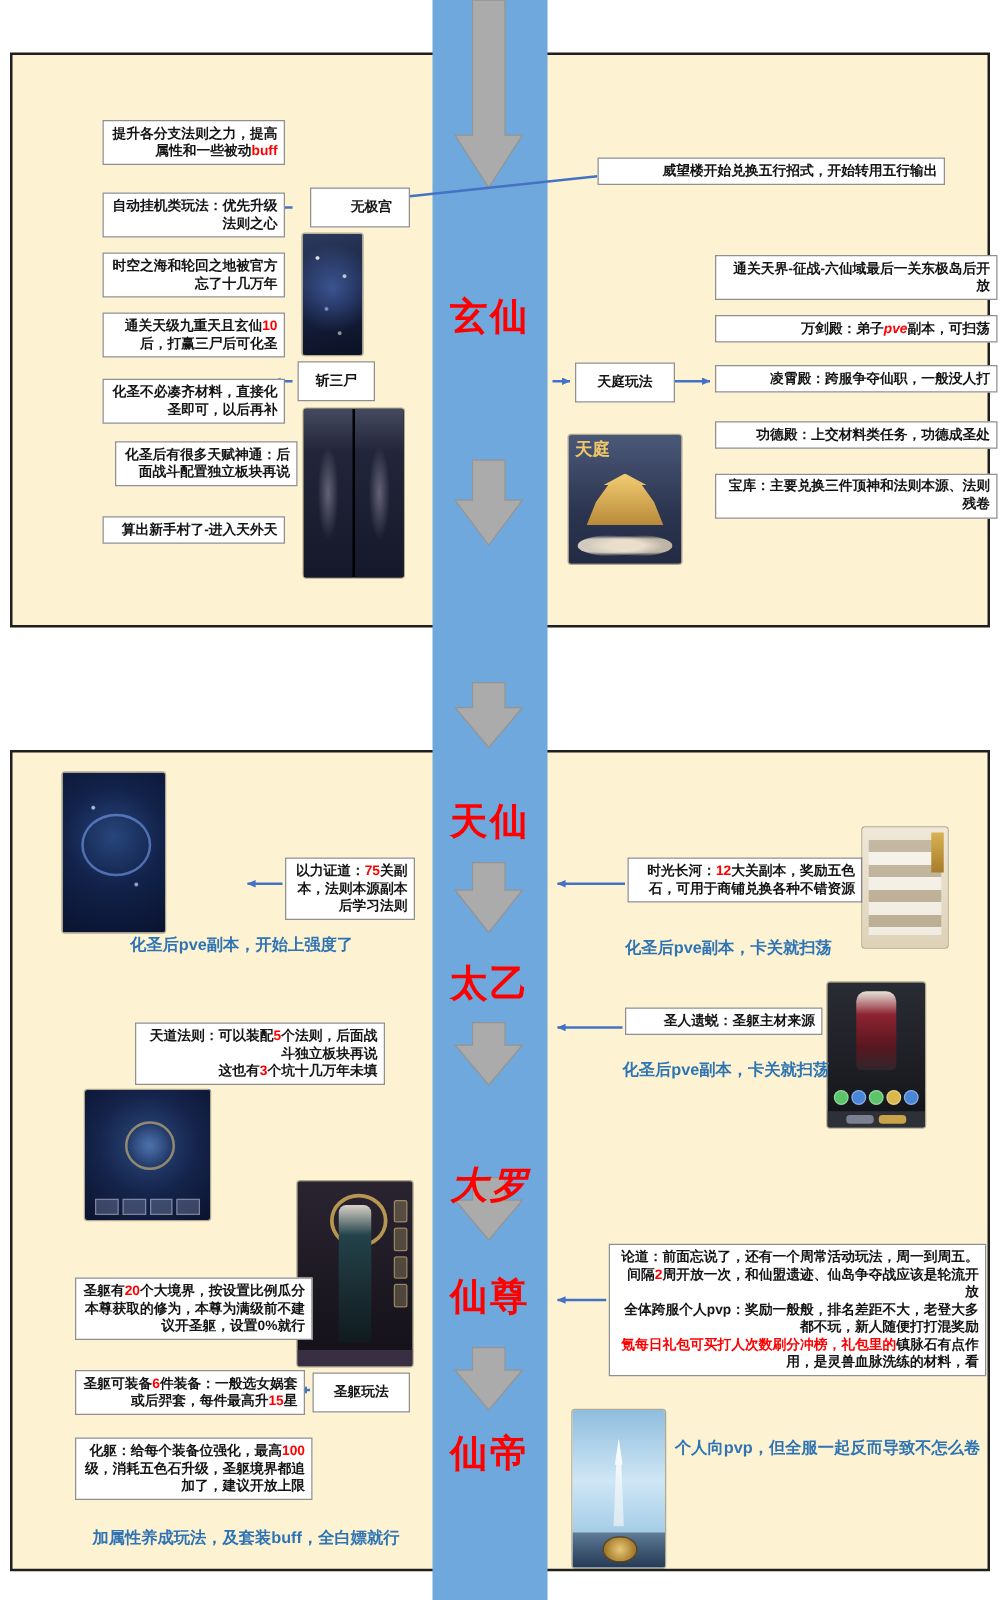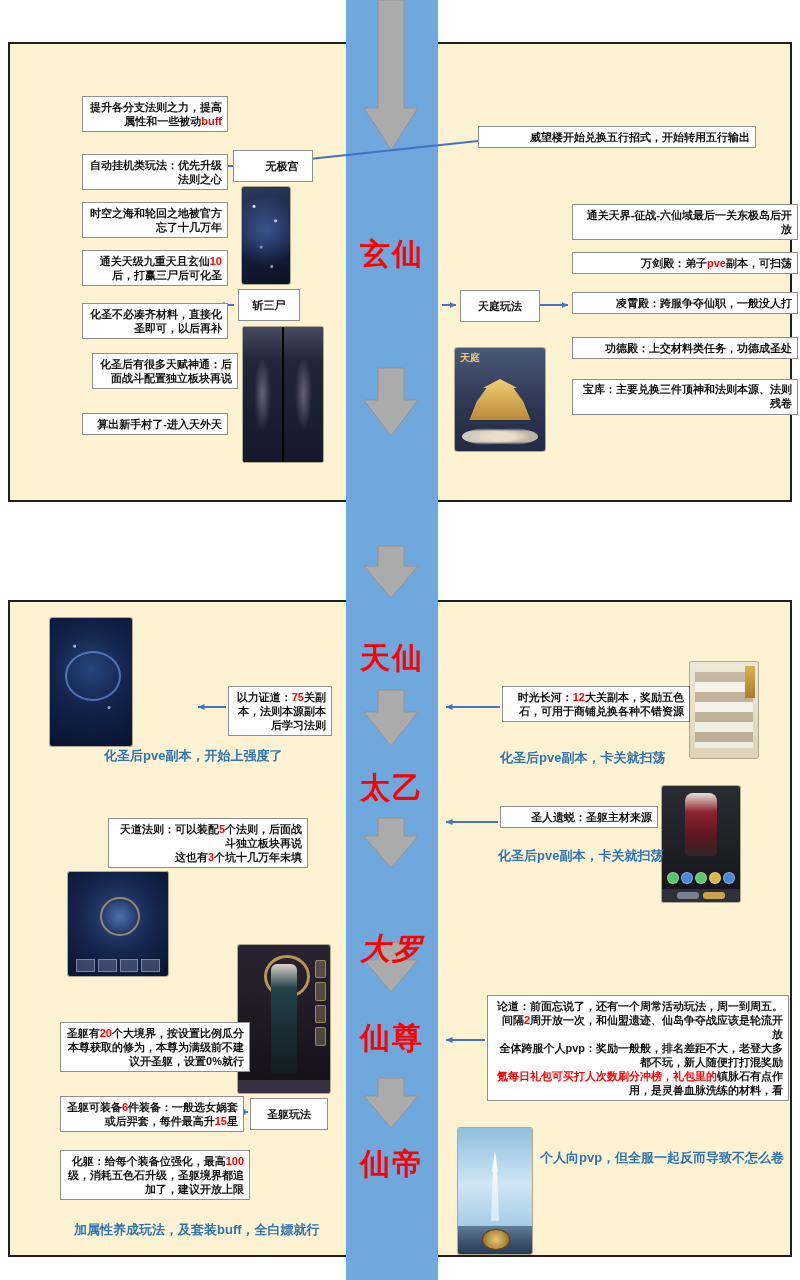--- a/index.html
+++ b/index.html
@@ -31,21 +31,21 @@
   .shot{position:absolute;z-index:4;overflow:hidden;border-radius:2px;box-shadow:0 0 0 1px rgba(0,0,0,.3);}
 
   
   #tb1{left:82px;top:96px;width:134px;}
   #tb2{left:82px;top:154px;width:134px;}
   #tb3{left:82px;top:202px;width:134px;}
   #tb4{left:82px;top:250px;width:134px;}
   #tb5{left:82px;top:303px;width:134px;}
   #tb6{left:92px;top:353px;width:134px;}
   #tb7{left:82px;top:413px;width:134px;}
-  #wujigong{left:233px;top:150px;width:56px;height:26px;padding-left:20px;}
+  #wujigong{left:248px;top:150px;width:56px;height:26px;padding-left:20px;}
   #shot-wujigong{left:242px;top:187px;width:48px;height:97px;}
   #zhansanshi{left:238px;top:289px;width:56px;height:26px;}
   #shot-zhansanshi{left:243px;top:327px;width:80px;height:135px;display:flex;gap:2px;background:#000;}
   #weiwanglou{left:478px;top:126px;width:266px;}
   #tiantingwf{left:460px;top:290px;width:74px;height:26px;}
   #shot-tianting{left:455px;top:348px;width:90px;height:103px;}
   #tr1{left:572px;top:204px;width:214px;}
   #tr2{left:572px;top:252px;width:214px;}
   #tr3{left:572px;top:292px;width:214px;}
   #tr4{left:572px;top:337px;width:214px;}
@@ -92,21 +92,21 @@
   .zs-half{flex:1;position:relative;background:linear-gradient(180deg,#454a60 0%,#23263a 25%,#15172a 100%);}
   .zs-half:after{content:"";position:absolute;left:28%;top:22%;width:44%;height:56%;
     background:radial-gradient(ellipse,rgba(205,195,215,.4) 0%,transparent 70%);}
   #shot-tianting{background:linear-gradient(180deg,#4a5878 0%,#2c3550 60%,#232b44 100%);}
   .palace{position:absolute;left:16%;right:16%;top:30%;height:40%;
     background:linear-gradient(180deg,#f2cd72,#b98a3a);
     clip-path:polygon(50% 0,78% 22%,72% 22%,88% 55%,100% 100%,0 100%,12% 55%,28% 22%,22% 22%);}
   .cloud{position:absolute;bottom:5%;left:8%;width:84%;height:18%;border-radius:50%;
     background:radial-gradient(ellipse at 30% 50%, rgba(240,230,210,.85) 0 40%, transparent 62%),
                radial-gradient(ellipse at 72% 50%, rgba(230,215,190,.8) 0 40%, transparent 62%);}
-  .shot-caption{position:absolute;left:5px;top:3px;font-size:10px;font-weight:700;color:#f0c869;z-index:5;}
+  .shot-caption{position:absolute;left:5px;top:3px;font-size:14px;font-weight:700;color:#f0c869;z-index:5;}
   #shot-yili{background:
     radial-gradient(circle at 30% 22%, rgba(200,220,255,.8) 1px, transparent 2px),
     radial-gradient(circle at 72% 70%, rgba(200,220,255,.7) 1px, transparent 2px),
     radial-gradient(circle at 50% 40%, #27467c 0%, #12224a 45%, #0a1330 100%);}
   .ring{position:absolute;left:18%;top:26%;width:64%;height:36%;border:2px solid rgba(130,170,255,.55);border-radius:50%;}
   #shot-shiguang{background:linear-gradient(180deg,#efe8d8,#ded2b8);}
   .rows{position:absolute;left:8%;right:8%;top:10%;bottom:10%;
     background:repeating-linear-gradient(180deg, rgba(120,100,70,.35) 0 10px, rgba(255,255,255,.55) 10px 20px);}
   .ribbon{position:absolute;right:5%;top:4%;width:14%;height:34%;background:linear-gradient(#d8b254,#a87c2a);}
   #shot-shengren{background:linear-gradient(180deg,#2a2c33,#1b1c22 70%,#101116);}
@@ -214,21 +214,21 @@
 <div class="box label-box" id="tiantingwf">天庭玩法</div>
 <div class="shot" id="shot-tianting">
   <span class="shot-caption">天庭</span>
   <div class="palace"></div>
   <div class="cloud"></div>
 </div>
 <div class="box" id="tr1">
     <div class="line"><span>通关天界-征战-六仙域最后一关东极岛后开放</span></div>
   </div>
 <div class="box" id="tr2">
-    <div class="line"><span>万剑殿：弟子</span><span style="color: rgb(255, 0, 0);">pve</span><span>副本，可扫荡</span></div>
+    <div class="line"><span>万剑殿：弟子</span><span style="color: rgb(255, 0, 0); font-style: italic;">pve</span><span>副本，可扫荡</span></div>
   </div>
 <div class="box" id="tr3">
     <div class="line"><span>凌霄殿：跨服争夺仙职，一般没人打</span></div>
   </div>
 <div class="box" id="tr4">
     <div class="line"><span>功德殿：上交材料类任务，功德成圣处</span></div>
   </div>
 <div class="box" id="tr5">
     <div class="line"><span>宝库：主要兑换三件顶神和法则本源、法则残卷</span></div>
   </div>

